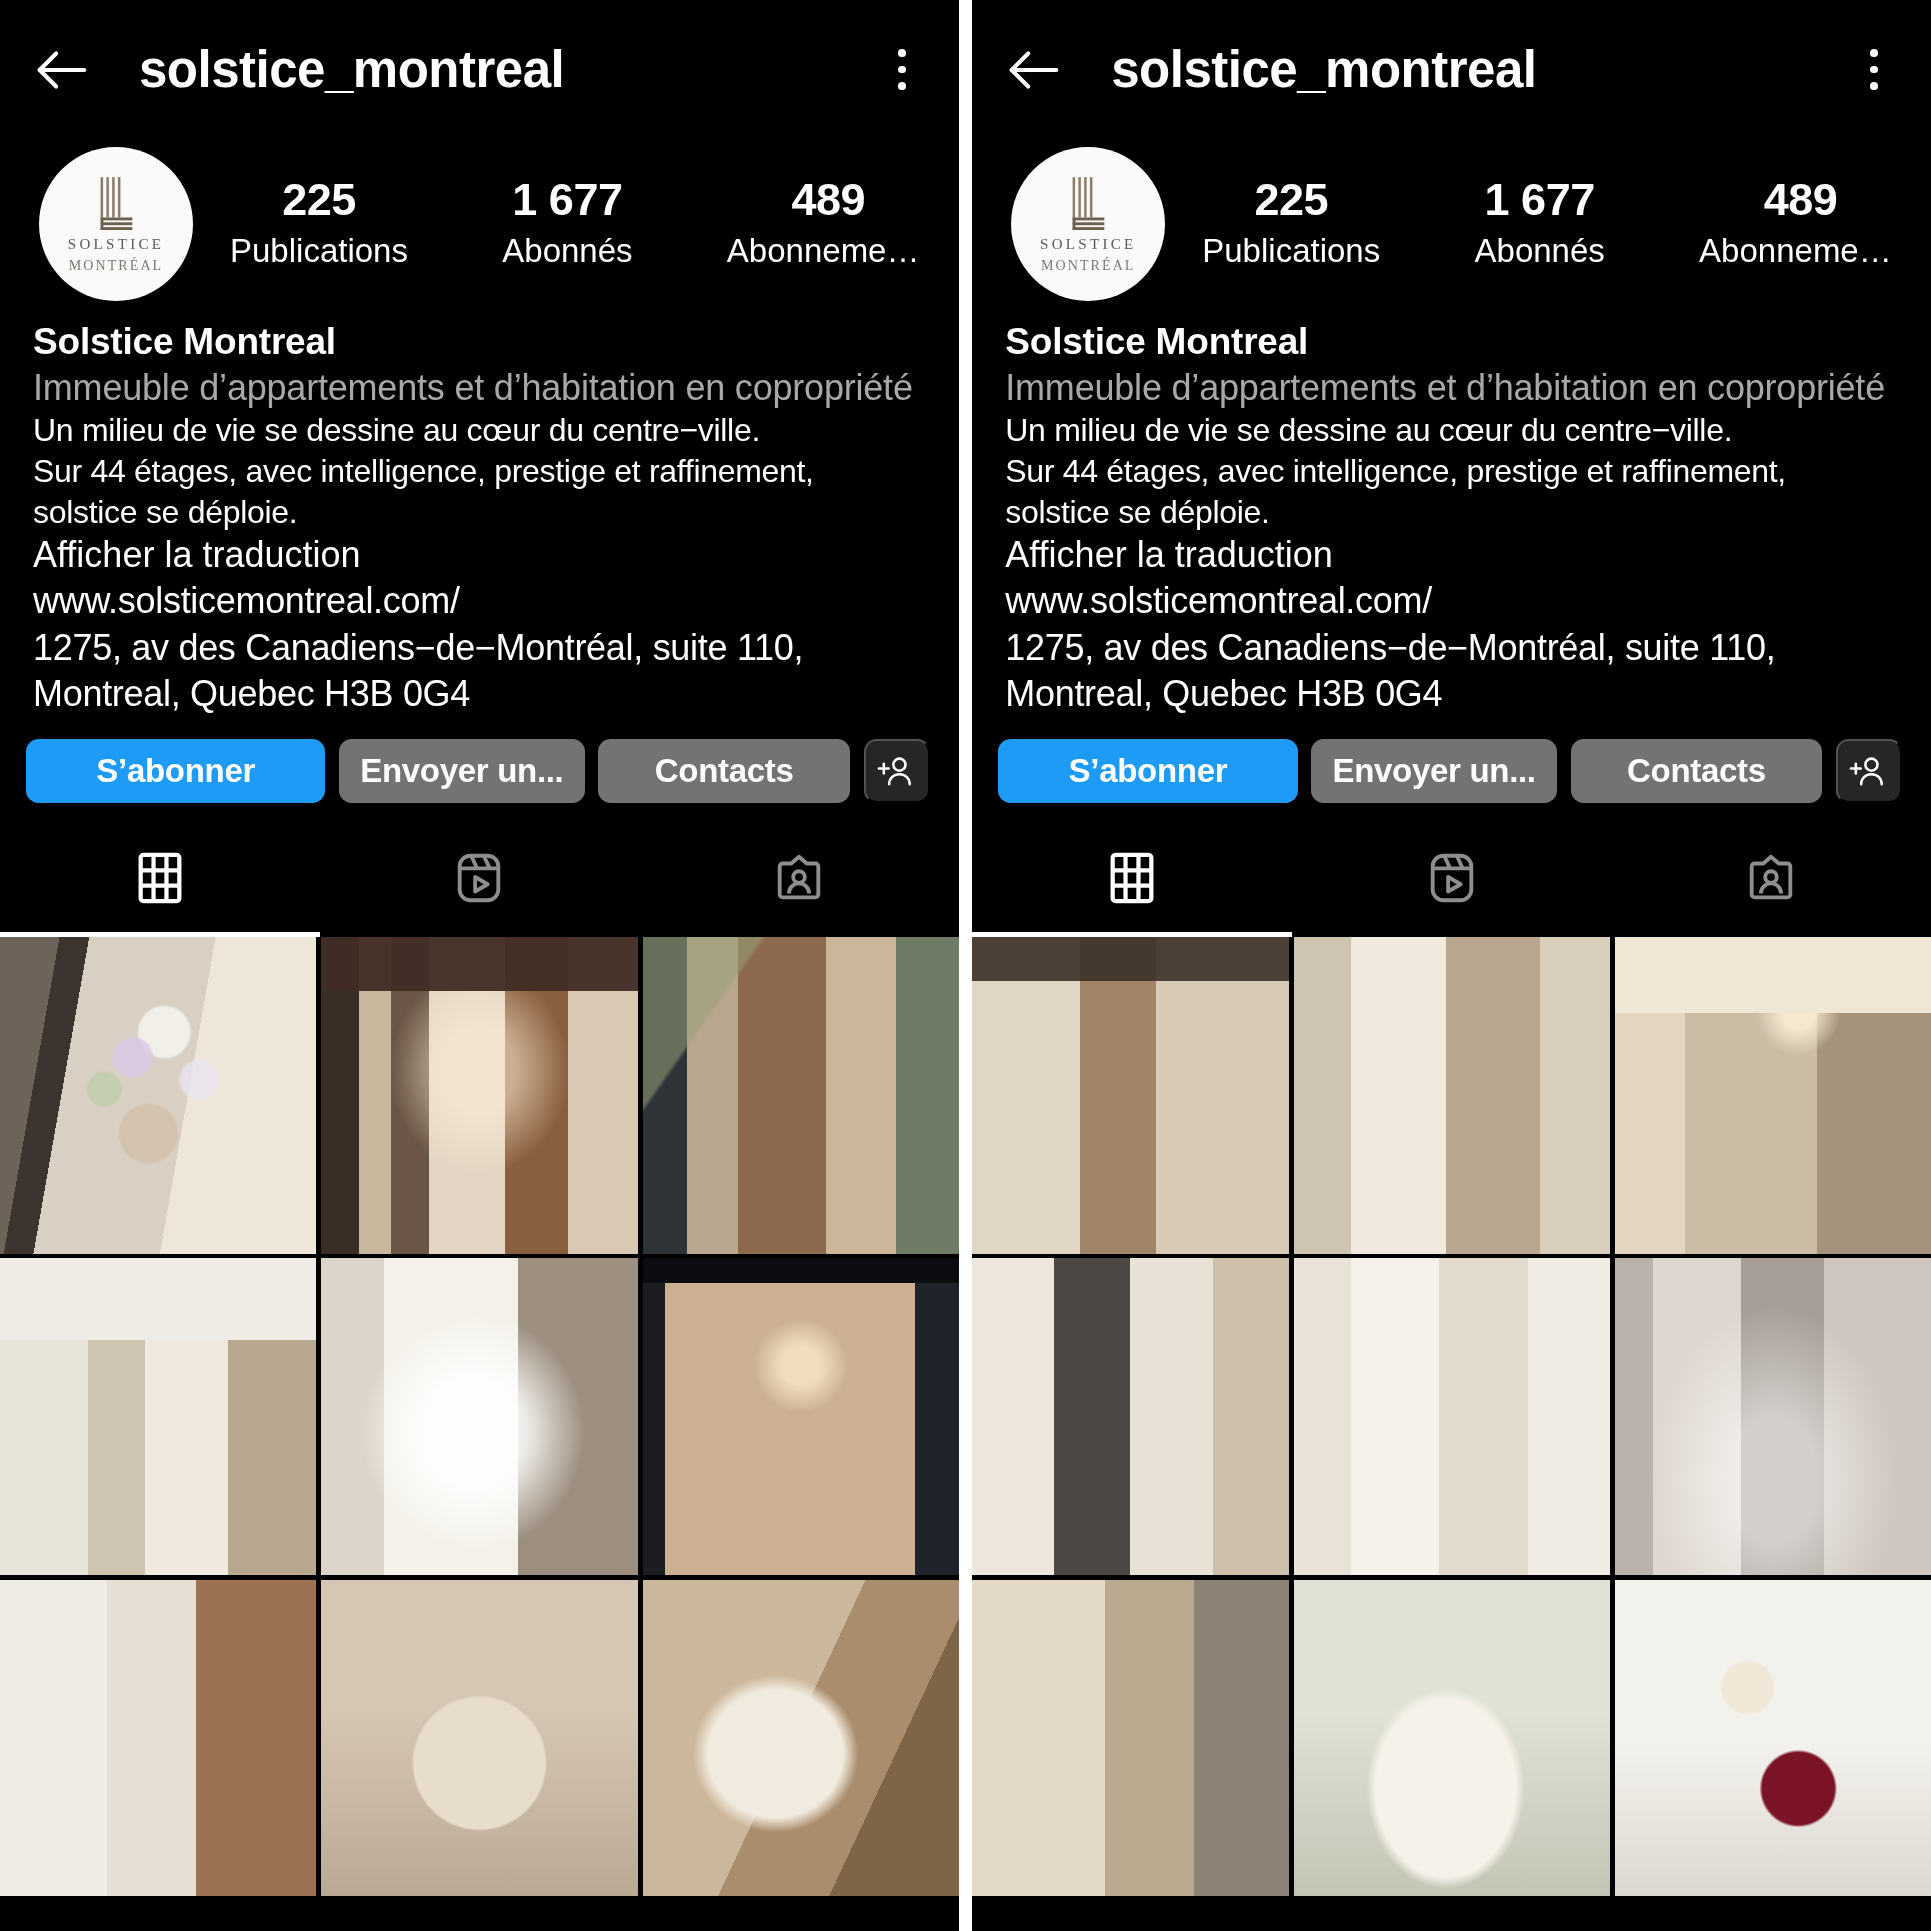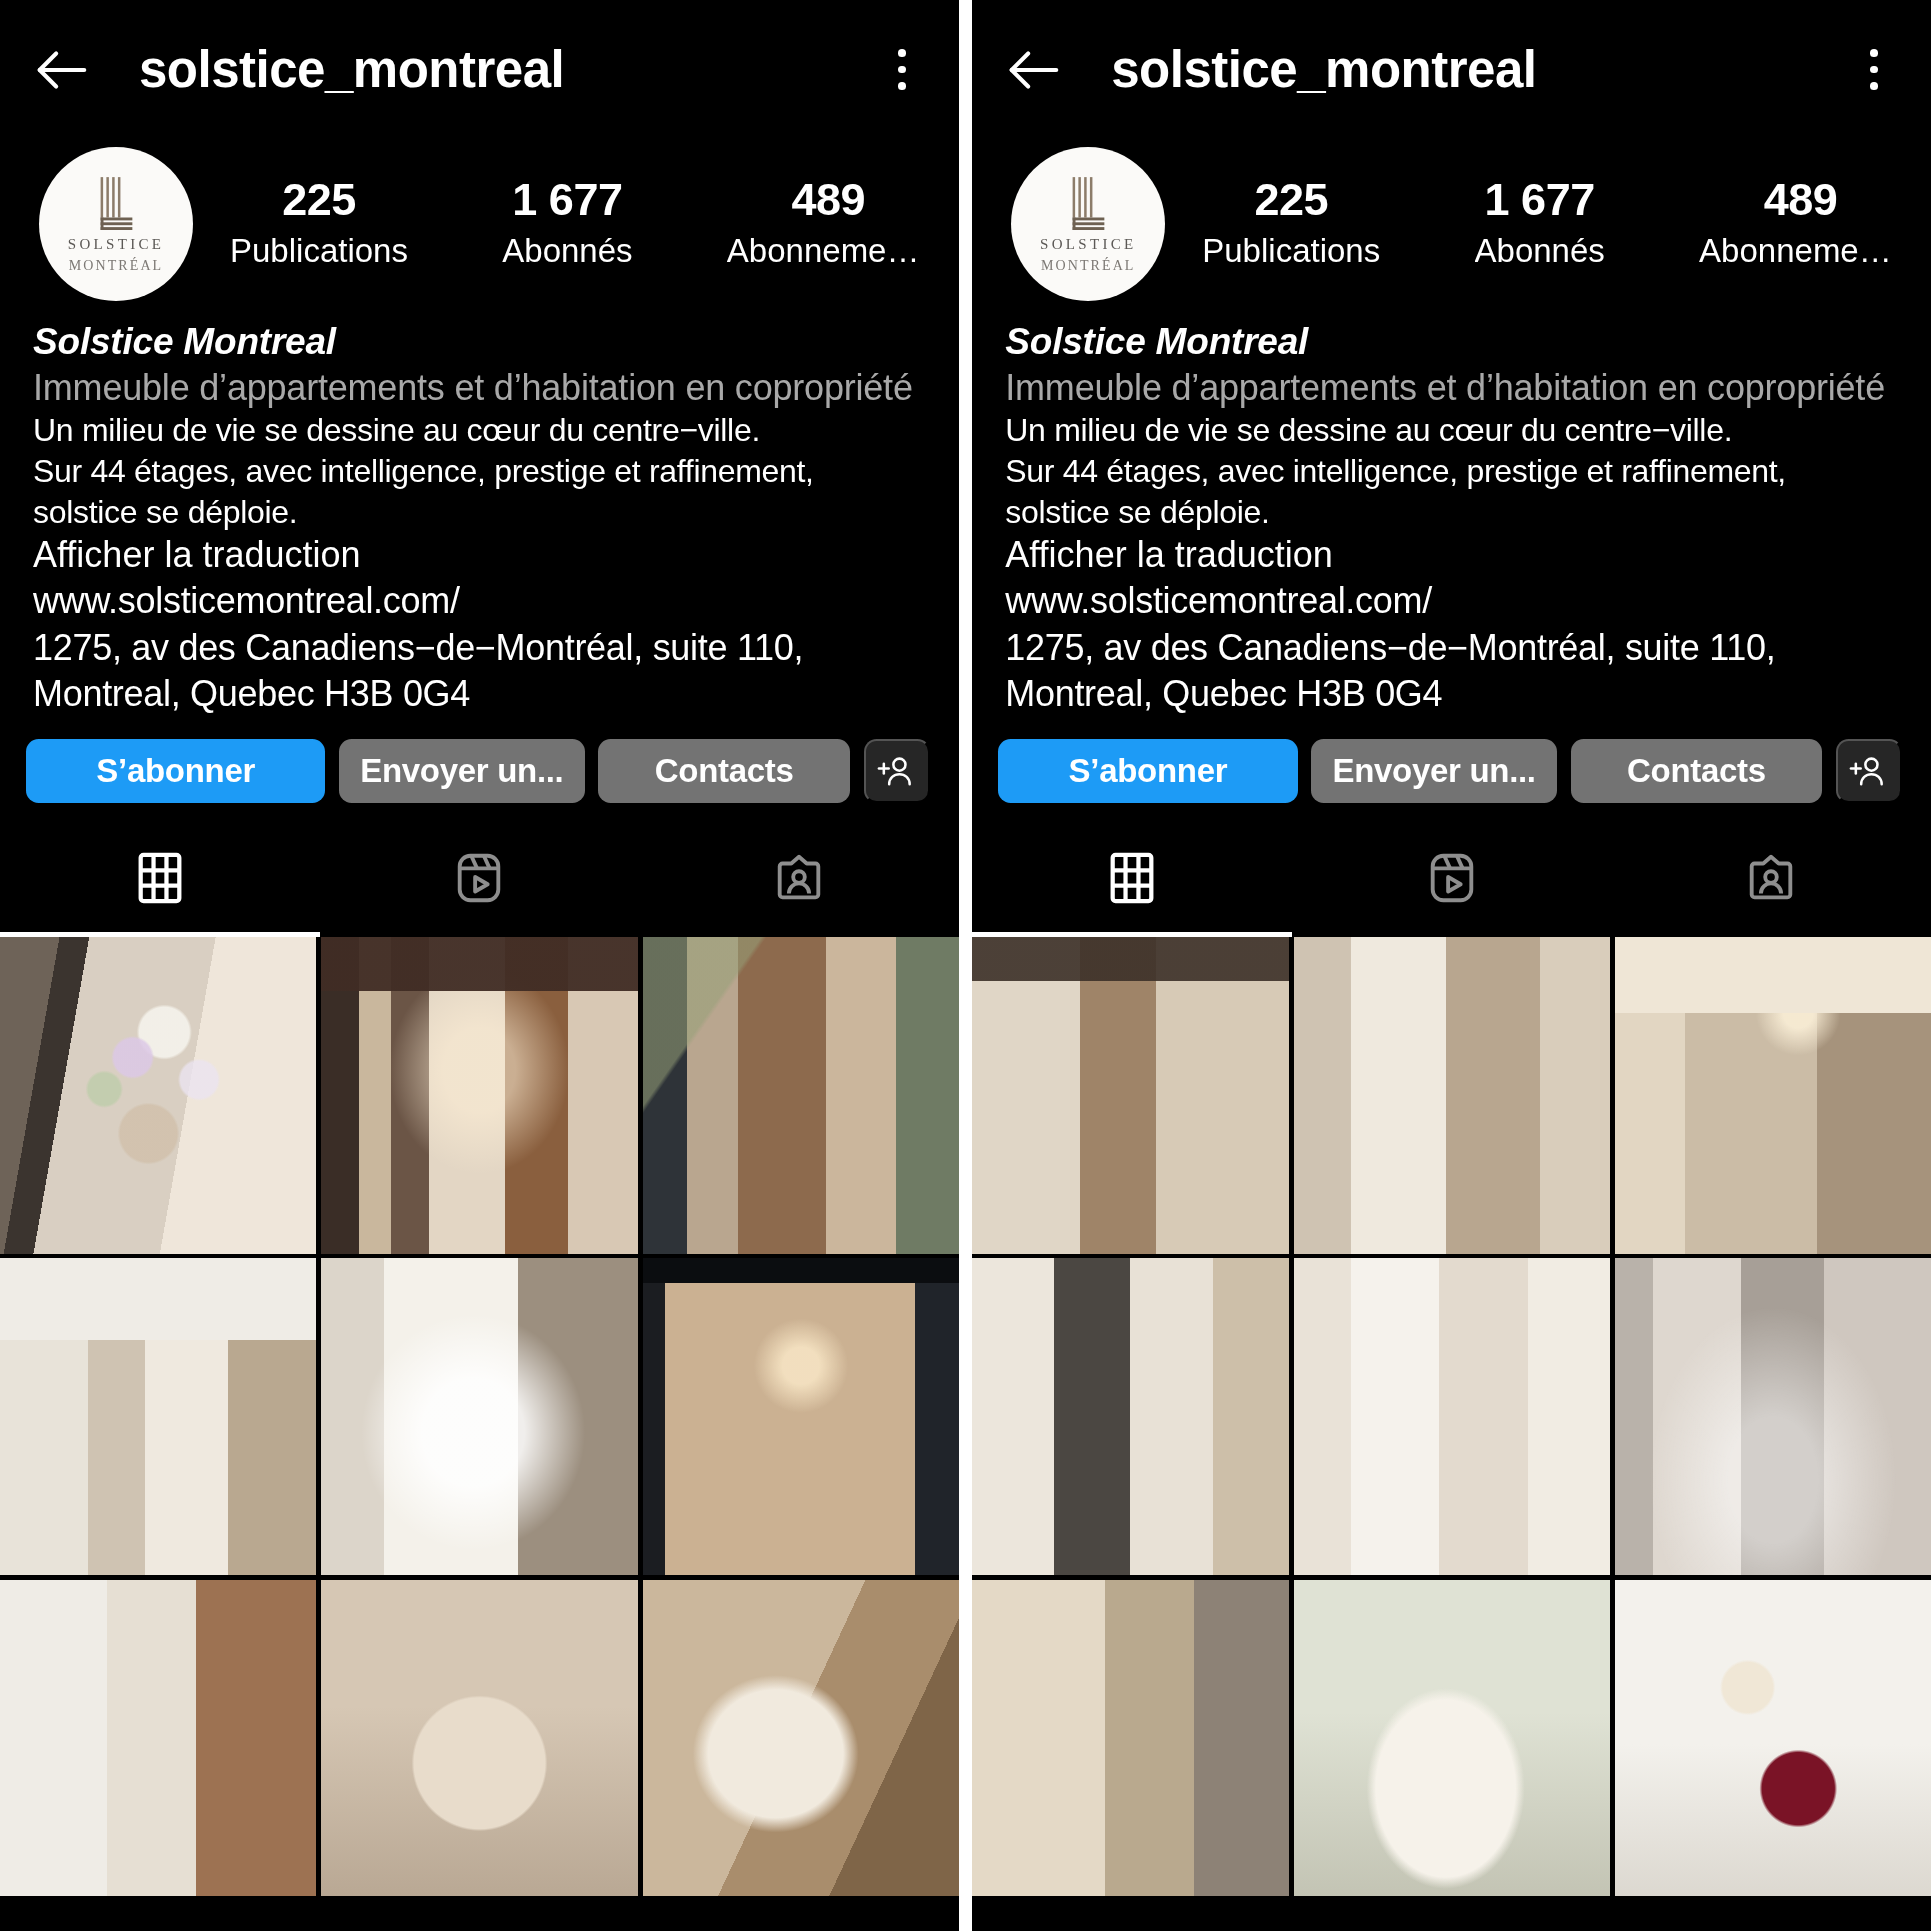--- a/index.html
+++ b/index.html
@@ -124,21 +124,20 @@
   
   .bio {
     padding: 13.5px 29px 0 33px;
   }
   .bio-name {
     color: #ffffff;
     font-size: 37px;
     font-weight: bold;
     line-height: 1.26;
     letter-spacing: -0.2px;
-    font-style: italic;
   }
   .bio-category {
     color: #a8a8a8;
     font-size: 36px;
     line-height: 1.26;
     letter-spacing: -0.2px;
   }
   .bio-line {
     color: #ffffff;
     font-size: 32px;

